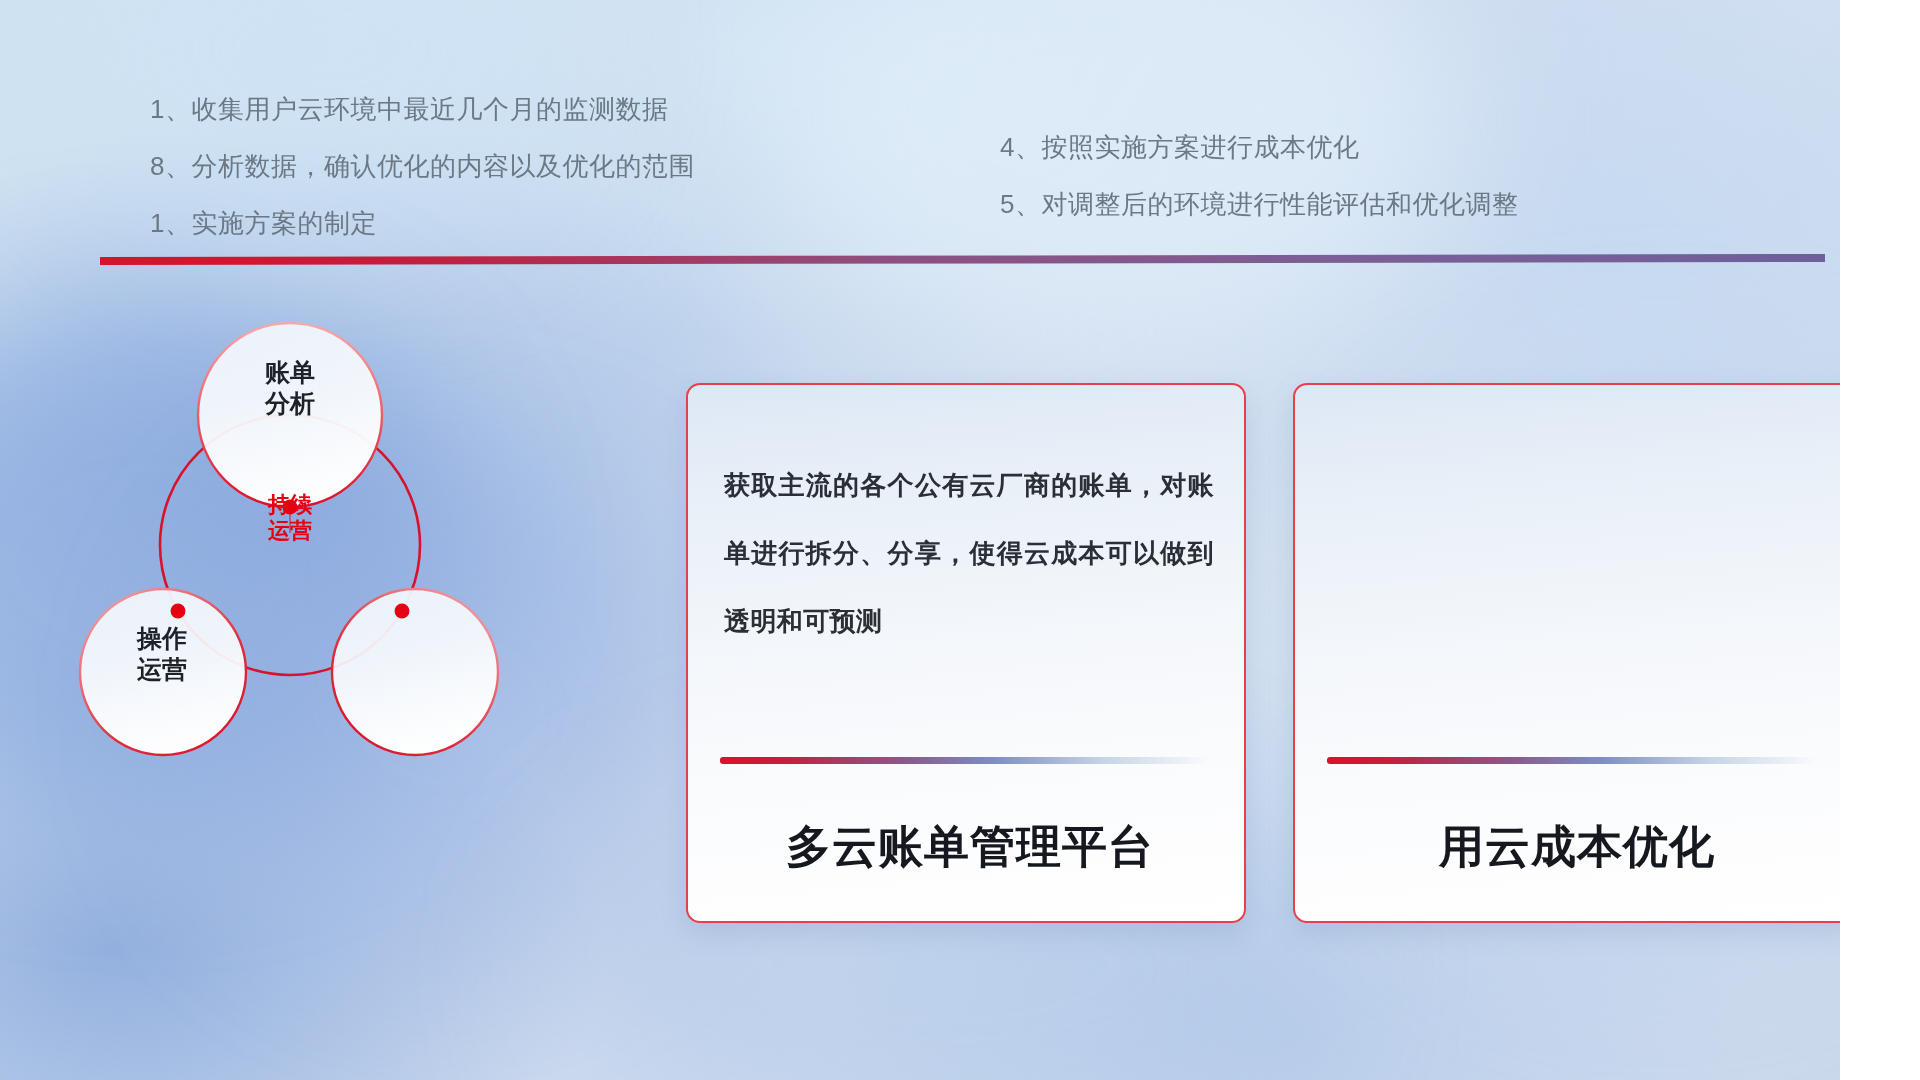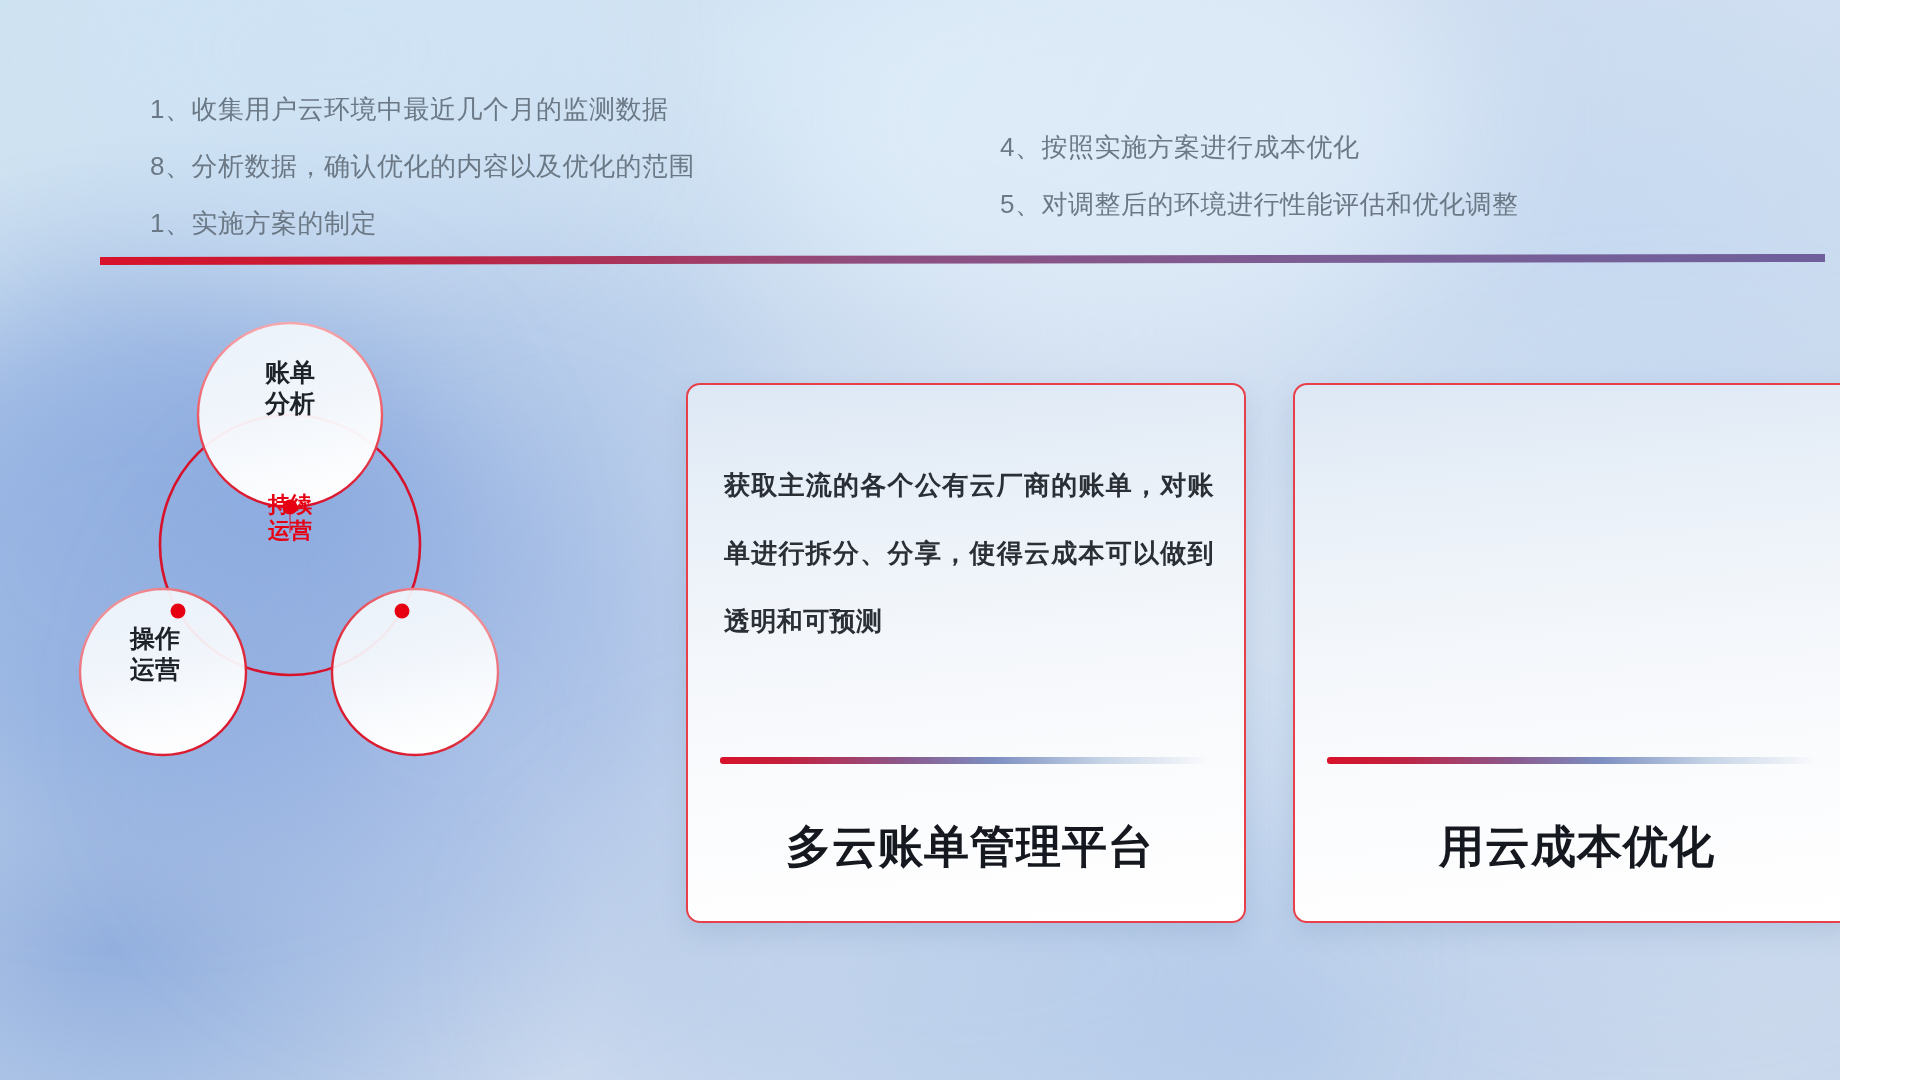--- a/index.html
+++ b/index.html
@@ -75,21 +75,21 @@
     position: absolute;
     text-align: center;
     color: #1d2228;
     font-weight: 700;
     font-size: 25px;
     line-height: 1.22;
     white-space: nowrap;
     pointer-events: none;
   }
   .lbl-top    { left: 140px; top: 47px;  width: 150px; margin-top: 20px; }
-  .lbl-left   { left: 5px;  top: 333px; width: 150px; text-align: center; }
+  .lbl-left   { left: 12px;  top: 333px; width: 150px; text-align: center; }
   .lbl-right  { left: 265px; top: 333px; width: 150px; }
   .lbl-center {
     left: 135px; top: 202px; width: 160px;
     color: #e60012; font-size: 22px; font-weight: 800; line-height: 1.18;
   }
 
   
   .card {
     position: absolute;
     top: 383px;

